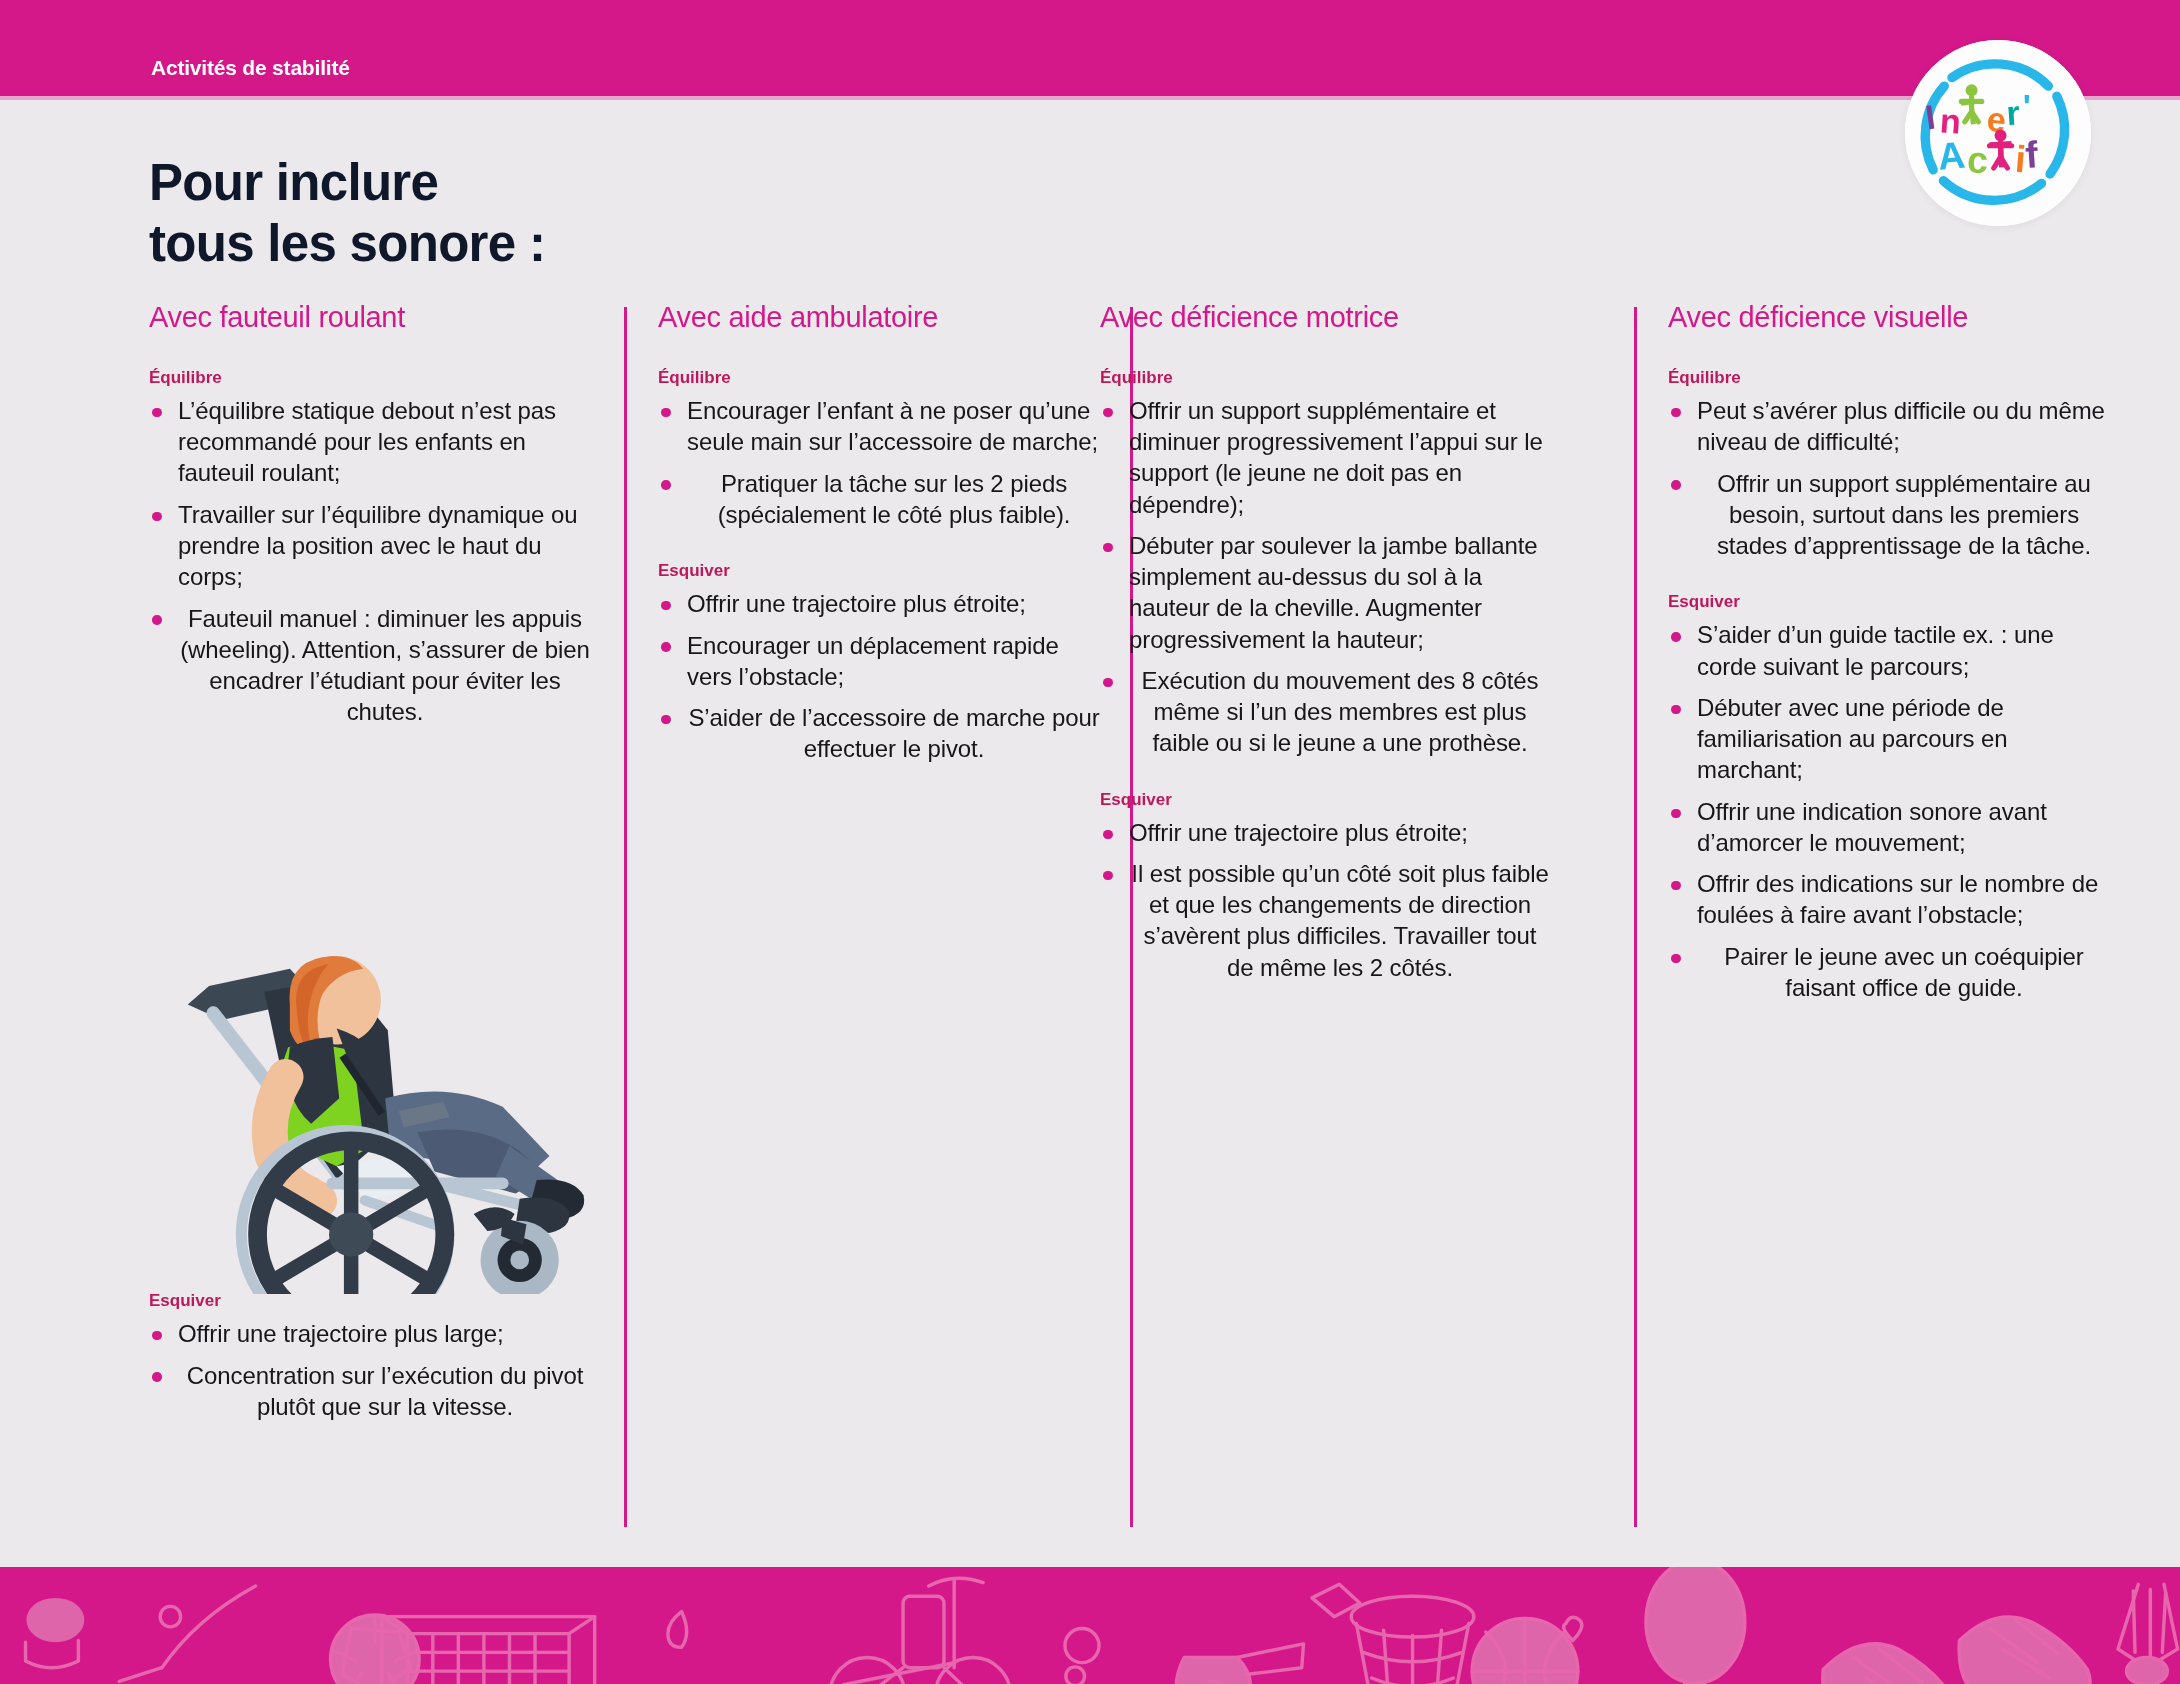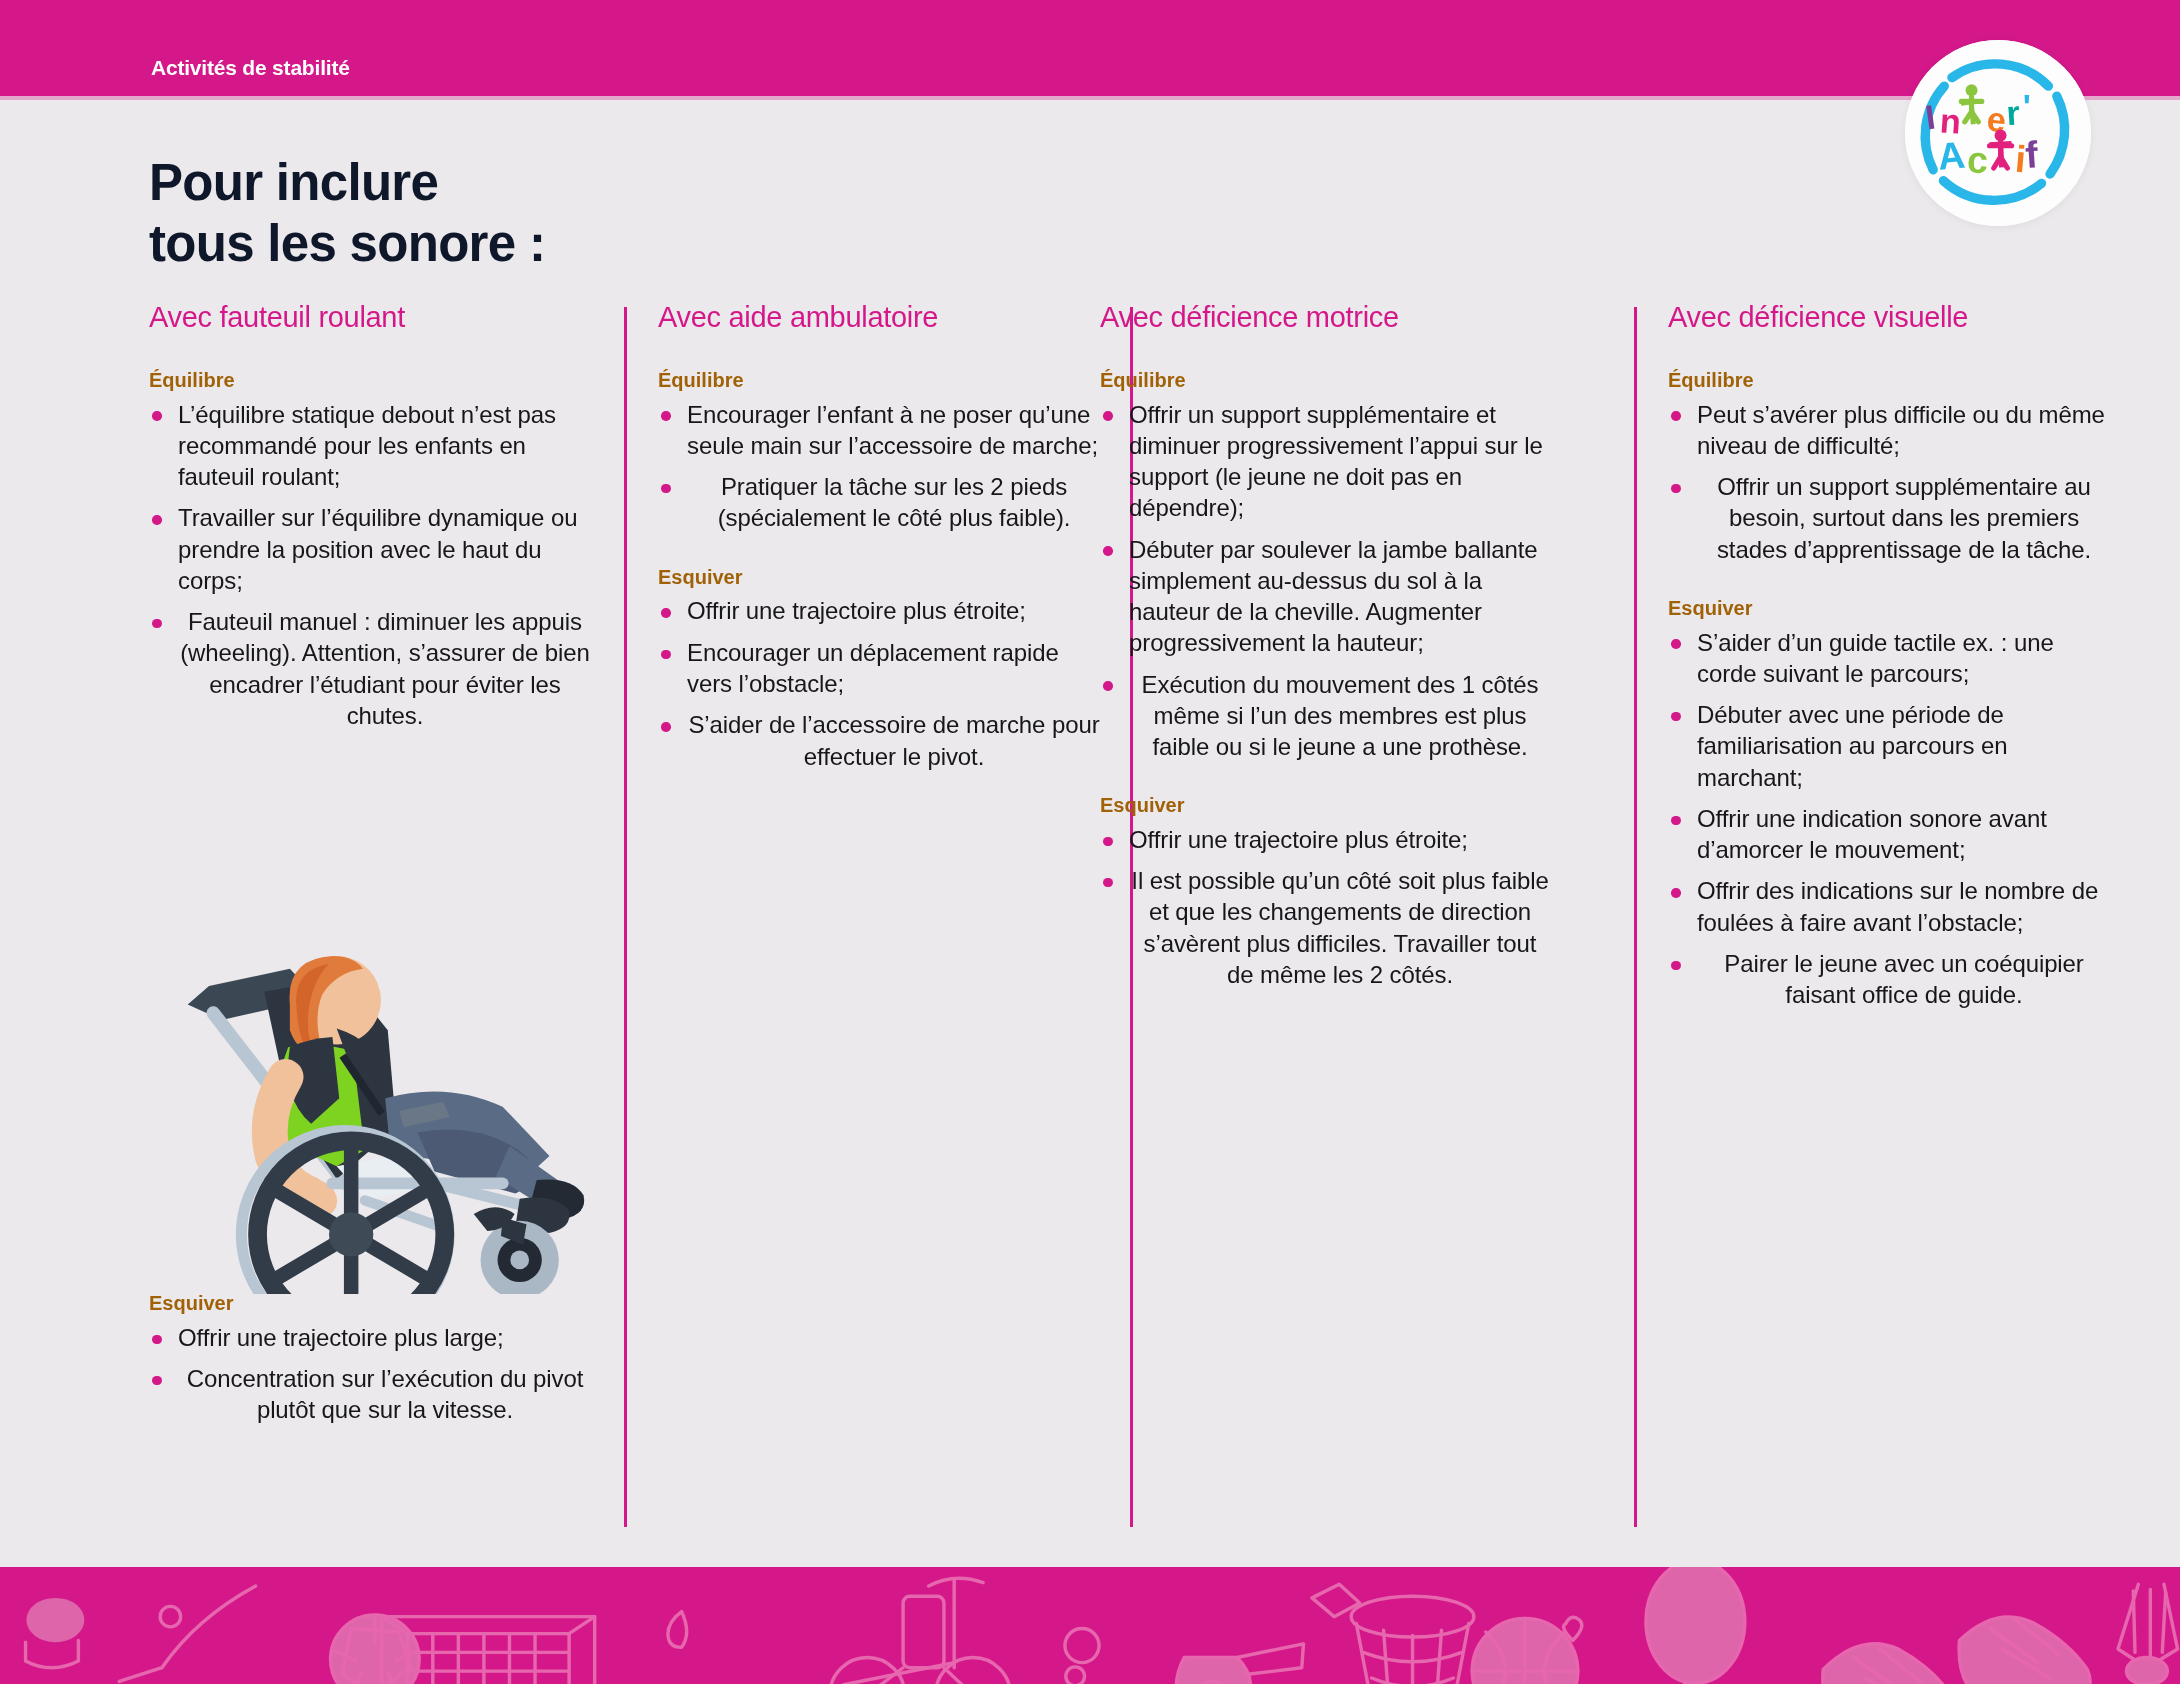--- a/index.html
+++ b/index.html
@@ -97,22 +97,22 @@
 
   .col-title {
     color: #d4188a;
     font-size: 29px;
     font-weight: 400;
     letter-spacing: -0.3px;
     margin: 0 0 34px 0;
     line-height: 1.1;
   }
   .sec-head {
-    color: #a16207;
-    font-size: 20px;
+    color: #be185d;
+    font-size: 17px;
     font-weight: 700;
     margin: 0 0 6.8px 0;
     line-height: 1.2;
   }
   .sec-head.spaced { margin-top: 31px; }
 
   ul.bullets {
     list-style: none;
     margin: 0 0 0 0;
     padding: 0;
@@ -240,21 +240,21 @@
     </ul>
   </div>
 
   <div class="col col-2">
     <h2 class="col-title">Avec déficience motrice</h2>
 
     <h3 class="sec-head">Équilibre</h3>
     <ul class="bullets">
       <li>Offrir un support supplémentaire et diminuer progressivement l’appui sur le support (le jeune ne doit pas en dépendre);</li>
       <li>Débuter par soulever la jambe ballante simplement au-dessus du sol à la hauteur de la cheville. Augmenter progressivement la hauteur;</li>
-      <li>Exécution du mouvement des 1 côtés même si l’un des membres est plus faible ou si le jeune a une prothèse.</li>
+      <li>Exécution du mouvement des 8 côtés même si l’un des membres est plus faible ou si le jeune a une prothèse.</li>
     </ul>
 
     <h3 class="sec-head spaced">Esquiver</h3>
     <ul class="bullets">
       <li>Offrir une trajectoire plus étroite;</li>
       <li>Il est possible qu’un côté soit plus faible et que les changements de direction s’avèrent plus difficiles. Travailler tout de même les 2 côtés.</li>
     </ul>
   </div>
 
   <div class="col col-3">

